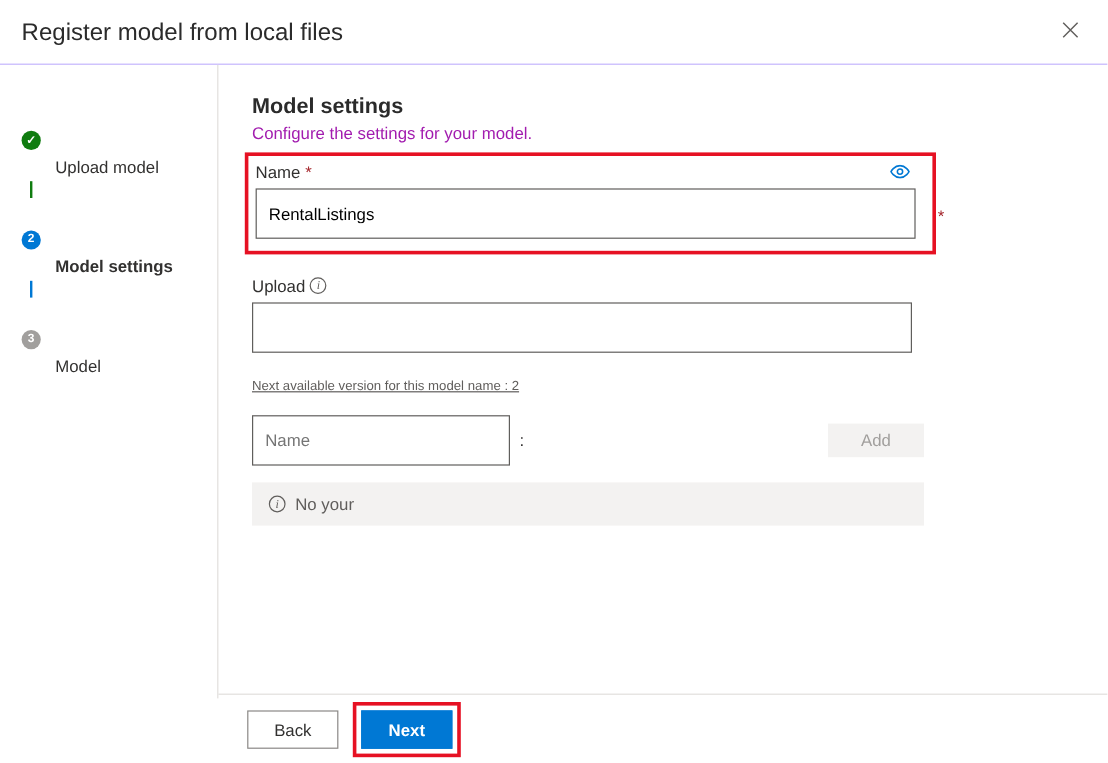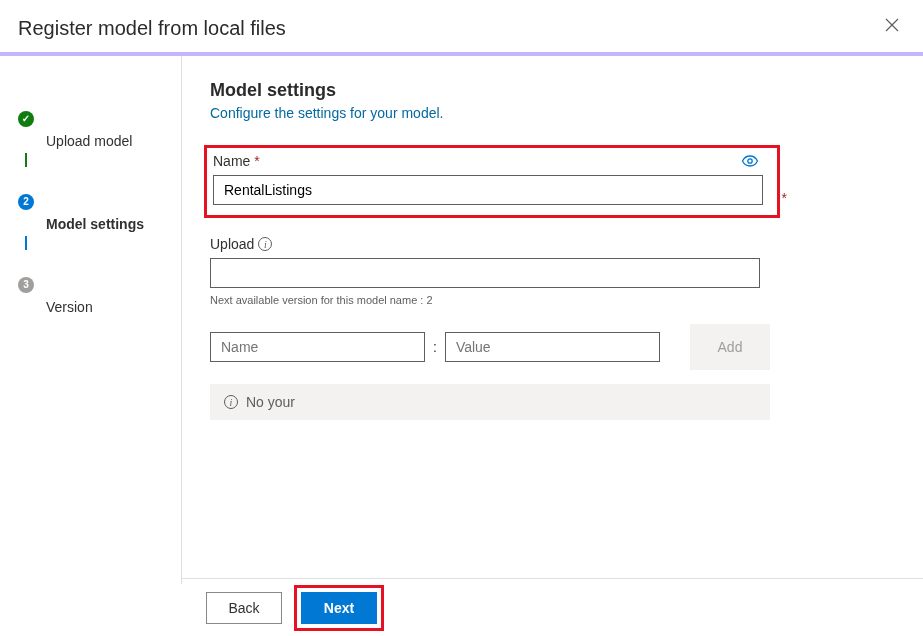--- a/index.html
+++ b/index.html
@@ -9,23 +9,23 @@
       color: #323130;
       background: #fff;
       width: 923px;
       height: 636px;
       overflow: hidden;
       position: relative;
     }
     .header {
       display: flex;
       justify-content: space-between;
-      align-items: flex-end;
+      align-items: center;
       padding: 14px 18px 12px 18px;
-      border-bottom: 4px solid #c4b5fd;
+      border-bottom: 1px solid #c4b5fd;
     }
     .header h1 {
       font-size: 20px;
       font-weight: 400;
       color: #2b2b2b;
     }
     .close-btn {
       font-size: 16px;
       color: #605e5c;
       cursor: pointer;
@@ -80,22 +80,22 @@
       overflow-y: auto;
     }
     .main h2 {
       font-size: 18px;
       font-weight: 600;
       color: #2b2b2b;
       margin-bottom: 4px;
     }
     .subtitle {
       font-size: 14px;
-      color: #0369a1;
-      margin-bottom: 24px;
+      color: #a21caf;
+      margin-bottom: 8px;
     }
     .field { margin-bottom: 18px; }
     .label-row {
       display: flex;
       align-items: center;
       gap: 4px;
       margin-bottom: 6px;
     }
     .label {
       font-size: 14px;
@@ -115,32 +115,33 @@
       display: inline-flex;
       align-items: center;
       justify-content: center;
       font-size: 10px;
       color: #605e5c;
       font-family: Georgia, serif;
       font-style: italic;
     }
     .text-input {
       width: 550px;
-      height: 30px;
+      height: 42px;
       border: 1px solid #605e5c;
       padding: 4px 10px;
       font-size: 14px;
       font-family: inherit;
       background: #fff;
     }
     textarea.text-input { height: 58px; resize: both; padding: 6px 10px; }
     .helper {
       font-size: 11px;
       color: #605e5c;
-      margin-top: 6px;
+      margin-top: 22px;
+      text-decoration: underline;
     }
     .name-block {
       border: 3px solid #e61123;
       padding: 5px 12px 10px 6px;
       margin-left: -6px;
       width: 576px;
       position: relative;
     }
     .outer-req {
       position: absolute;
@@ -151,21 +152,21 @@
 
     .tags-row {
       display: flex;
       align-items: center;
       gap: 8px;
     }
     .tags-row .text-input { width: 215px; }
     .tags-sep { color: #323130; font-size: 14px; }
     .add-btn {
       width: 80px;
-      height: 46px;
+      height: 28px;
       border: none;
       background: #f3f2f1;
       color: #a19f9d;
       font-size: 14px;
       margin-left: auto;
       cursor: default;
     }
     .no-tags {
       margin-top: 14px;
       background: #f3f2f1;
@@ -236,21 +237,21 @@
       <span class="step-label">Upload model</span>
     </div>
     <div class="connector done"></div>
     <div class="step active">
       <span class="step-indicator active">2</span>
       <span class="step-label">Model settings</span>
     </div>
     <div class="connector active"></div>
     <div class="step">
       <span class="step-indicator pending">3</span>
-      <span class="step-label">Version</span>
+      <span class="step-label">Model</span>
     </div>
   </div>
 
   <div class="main">
     <h2>Model settings</h2>
     <div class="subtitle">Configure the settings for your model.</div>
 
     <div class="field name-block">
       <div class="label-row">
         <span class="label">Name</span>
@@ -273,21 +274,20 @@
         <span class="info-icon">i</span>
       </div>
       <input class="text-input" value="" style="">
       <div class="helper">Next available version for this model name : 2</div>
     </div>
 
     <div class="field">
       <div class="tags-row" style="width:560px;">
         <input class="text-input" placeholder="Name" style="">
         <span class="tags-sep">:</span>
-        <input class="text-input" placeholder="Value" style="">
         <button class="add-btn" disabled="">Add</button>
       </div>
       <div class="no-tags">
         <span class="info-icon">i</span>
         <span>No your</span>
       </div>
     </div>
   </div>
 </div>
 

